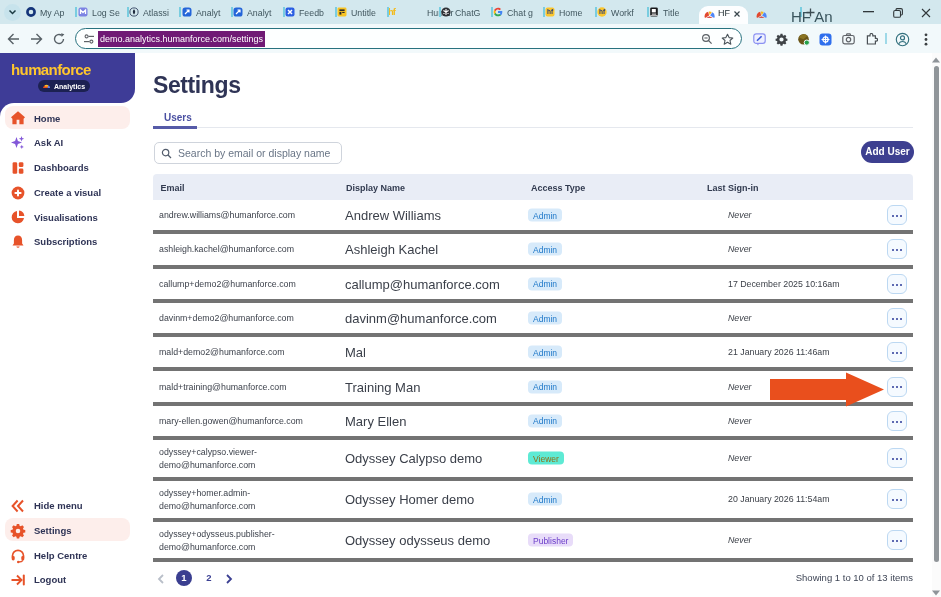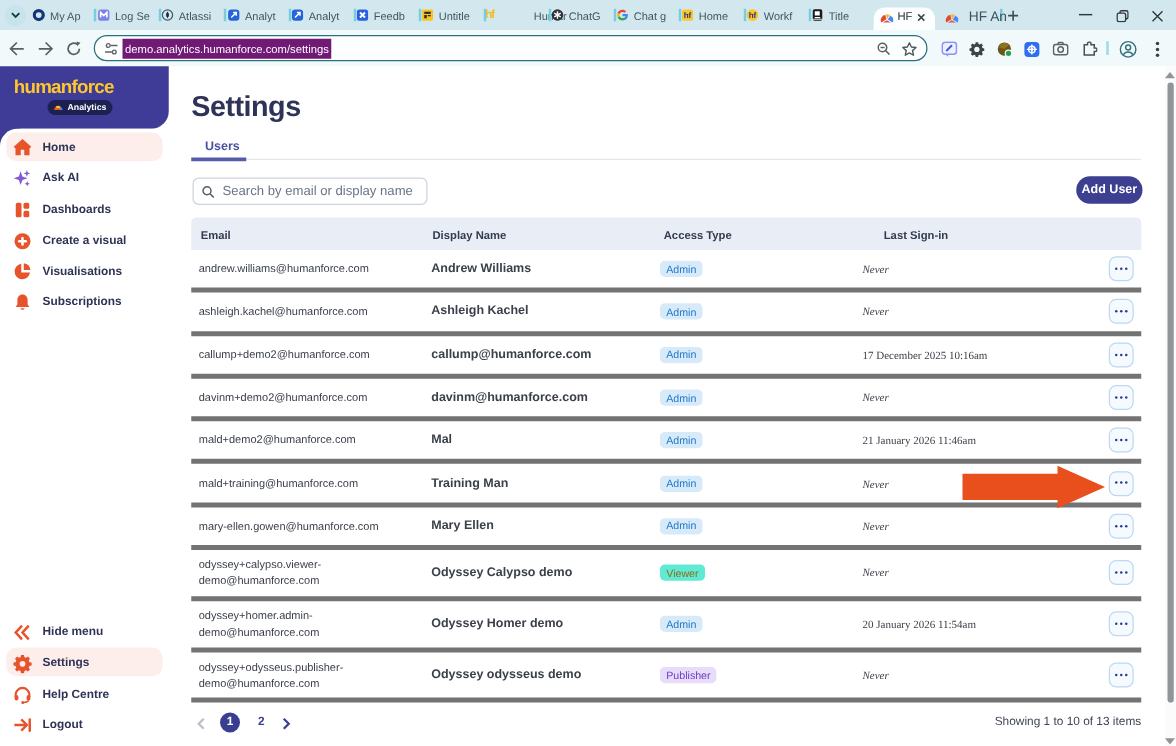--- a/index.html
+++ b/index.html
@@ -31,26 +31,26 @@
   #tabline  { left:153px; top:127px; width:760px; height:1px; background:#e5e8ee; }
   #tabind   { left:153px; top:126px; width:44px; height:2.5px; background:#565ba8; }
   #searchbox { left:153.5px; top:142px; width:188px; height:22px; border:1px solid #cfd4dc; border-radius:5px; background:#fff; }
   #searchph { left:178px; top:147px; font-size:10.5px; color:#697586; }
   #adduser { left:861px; top:141px; width:53px; height:22px; background:#3d3f90; border-radius:11px; color:#fff; font-size:10px; font-weight:bold; text-align:center; line-height:22px; }
 
   #thead { left:153px; top:174px; width:760px; height:26px; background:#e9edf6; border-radius:4px 4px 0 0; }
   .th { position:absolute; top:182.5px; font-size:9px; font-weight:bold; color:#323b50; }
   .row { position:absolute; left:153px; width:760px; border-bottom:4px solid #737373; }
   .cEmail { position:absolute; left:6px; font-size:8.8px; color:#3a3f49; line-height:12.5px; }
-  .cName  { position:absolute; left:192px; font-size:10px; color:#3a3f49;font-weight:bold; }
+  .cName  { position:absolute; left:192px; font-size:13px; color:#3a3f49; }
   .chip { position:absolute; left:375px; font-size:8.5px; padding:1.5px 5px; border-radius:4px; }
   .chip.admin { background:#d7eafa; color:#1f78c8; }
   .chip.viewer { background:#5eead4; color:#8f6e17; }
   .chip.pub { background:#e8dcf9; color:#6b3ec9; }
-  .cLast { position:absolute; left:537px; font-size:8.8px; color:#3c4048;font-family:Liberation Serif, serif; }
+  .cLast { position:absolute; left:575px; font-size:8.8px; color:#3c4048; }
   .never { font-style:italic; }
   .vc { top:50%; transform:translateY(-50%); }
   .dots { position:absolute; left:734px; width:20px; height:20px; border:1px solid #bcd8f2; background:#f5faff; border-radius:6px; text-align:center; }
   .dots span { display:inline-block; width:2px; height:2px; border-radius:50%; background:#2b3a99; margin:0 0.9px; vertical-align:middle; }
 
   #pagerow { left:153px; top:562px; width:760px; height:35px; }
   #showing { position:absolute; right:0; top:10px; font-size:9.5px; color:#3f4656; }
   #pg1 { position:absolute; left:23px; top:8px; width:16px; height:16px; border-radius:50%; background:#3a3e90; color:#fff; font-size:9.5px; font-weight:bold; text-align:center; line-height:16px; }
   #pg2 { position:absolute; left:48px; top:8px; width:16px; height:16px; color:#3b4093; font-size:9.5px; font-weight:bold; text-align:center; line-height:16px; }
   #hf-logo { left:11px; top:61px; width:113px; color:#ffc62d; font-size:15px; font-weight:bold; letter-spacing:-0.6px; }
@@ -158,21 +158,21 @@
   <div class="abs" style="left:718px;top:8px;font-size:9px;color:#1d2a30">HF</div>
   <svg class="abs" style="left:733px;top:10px" width="8" height="8" viewBox="0 0 8 8">
     <path d="M1.5 1.5 L6.5 6.5 M6.5 1.5 L1.5 6.5" stroke="#39464c" stroke-width="1.2"></path>
   </svg>
   <svg class="abs" style="left:756px;top:9.5px" width="11" height="10" viewBox="0 0 11 10">
     <path d="M1 8 A4.6 4.6 0 0 1 4.2 1.7 L5.1 5.4 Z" fill="#e2492f"></path>
     <path d="M4.8 1.5 A4.6 4.6 0 0 1 7.8 2 L5.7 5.2 Z" fill="#f9b616"></path>
     <path d="M8.3 2.3 A4.6 4.6 0 0 1 10.2 8 L6.2 5.6 Z" fill="#4f86f7"></path>
     <path d="M2.2 8 L5.4 6.2 L8.8 8 Z" fill="#d8544f"></path>
   </svg>
-  <div class="abs" style="left:775px;top:8px;font-size:11px;color:#39535c">HF An</div>
+  <div class="abs" style="left:791px;top:8px;font-size:15px;color:#39535c">HF An</div>
   <svg class="abs" style="left:805px;top:7px" width="11" height="11" viewBox="0 0 11 11">
     <path d="M5.5 1.5 L5.5 9.5 M1.5 5.5 L9.5 5.5" stroke="#3c4b52" stroke-width="1.3"></path>
   </svg>
   <svg class="abs" style="left:863px;top:11px" width="11" height="2" viewBox="0 0 11 2">
     <rect width="11" height="1.3" fill="#30373a"></rect>
   </svg>
   <svg class="abs" style="left:893px;top:7.5px" width="10" height="10" viewBox="0 0 10 10">
     <rect x="0.7" y="2.5" width="6.8" height="6.8" rx="1.4" fill="none" stroke="#30373a" stroke-width="1.1"></rect>
     <path d="M3 2.5 L3 1.6 A1.2 1.2 0 0 1 4.2 0.6 L8 0.6 A1.4 1.4 0 0 1 9.4 2 L9.4 5.8 A1.2 1.2 0 0 1 8.4 7 L7.5 7" fill="none" stroke="#30373a" stroke-width="1.1"></path>
   </svg>

